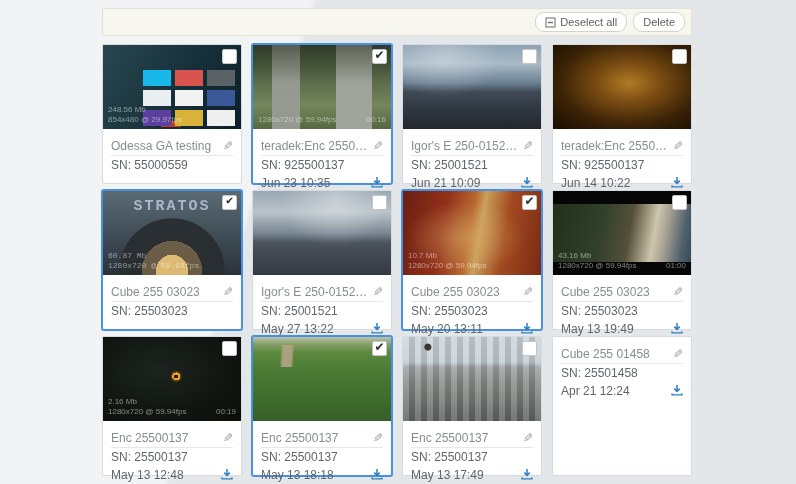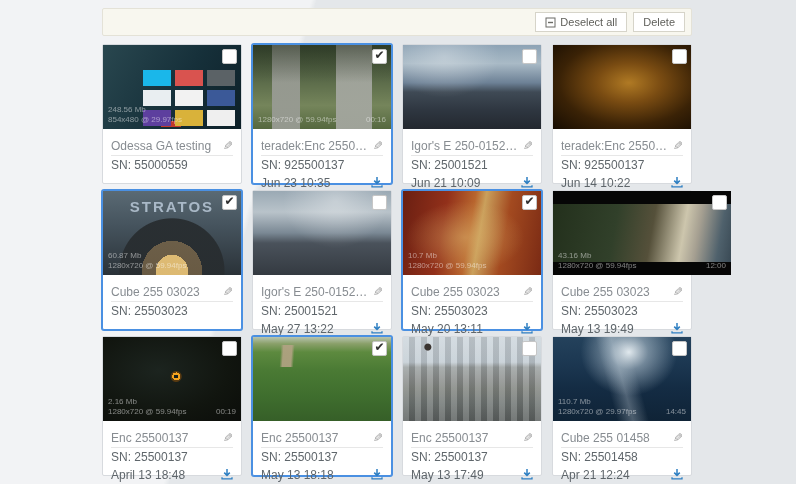--- a/index.html
+++ b/index.html
@@ -11,21 +11,21 @@
       #e4e7ea;
   }
   .content{position:absolute;left:102px;top:8px;width:590px;}
 
   
   .toolbar{
     height:28px;background:#f8f7ef;border:1px solid #e4e2d7;border-radius:2px;
     display:flex;align-items:center;justify-content:flex-end;gap:6px;padding:0 6px;box-sizing:border-box;
   }
   .btn{
-    background:#fff;border:1px solid #d6d4c9;border-radius:0;color:#5f5f5a;
+    background:#fff;border:1px solid #d6d4c9;border-radius:9px;color:#5f5f5a;
     font-size:11px;padding:3px 9px;display:flex;align-items:center;gap:4px;cursor:pointer;line-height:12px;
   }
   .btn svg{display:block}
 
   
   .grid{
     margin-top:8px;display:grid;grid-template-columns:repeat(4,140px);
     column-gap:10px;row-gap:6px;
   }
   .card{
@@ -81,30 +81,31 @@
       radial-gradient(ellipse at 60% 12%,rgba(255,255,255,.35) 0%,rgba(255,255,255,0) 45%),
       linear-gradient(#9aa9b4 0%,#b9c3ca 25%,#7a8894 50%,#4a525b 62%,#343a41 100%);
   }
   .thumb-gold-sparkle{
     background-image:radial-gradient(ellipse at 55% 45%,#b07a24 0%,#7a4c12 30%,#3a2206 65%,#170d02 100%);
   }
   .thumb-stratos{
     background-image:
       radial-gradient(circle at 50% 95%,rgba(240,200,120,.9) 0 16px,rgba(120,100,70,.8) 16px 30px,rgba(40,45,48,.95) 30px 52px,rgba(0,0,0,0) 53px),
       linear-gradient(#5a6a74 0%,#46545e 40%,#2a3238 100%);
+    font-family: Liberation Mono, monospace;
   }
   .thumb-canyon-red{
     background-image:
       radial-gradient(ellipse at 45% 55%,rgba(217,176,106,.55) 0%,rgba(217,176,106,0) 55%),
       linear-gradient(100deg,#6a1f12 0%,#92301a 30%,#b8652e 48%,#caa05c 55%,#a34a20 72%,#7a2a14 100%);
   }
   .thumb-lighthouse{
     background-color:#060606;
     background-image:linear-gradient(100deg,#23301c 0%,#31402a 35%,#55503a 55%,#cdc6ad 72%,#a59f91 80%,#4f616c 92%,#3a4a55 100%);
-    background-size:100% 58px;background-position:0 13px;background-repeat:no-repeat;padding-left:40px;
+    background-size:100% 58px;background-position:0 13px;background-repeat:no-repeat;
   }
   .thumb-dark-ring{
     background-image:
       radial-gradient(circle at 53% 47%,rgba(0,0,0,0) 0 2px,#f5a31e 2px 4px,rgba(130,75,10,.6) 4px 5px,rgba(0,0,0,0) 6px),
       radial-gradient(ellipse at 40% 40%,#1c241f 0%,#11150f 60%,#0b0d0a 100%);
   }
   .thumb-field-aerial{
     background-image:
       linear-gradient(94deg,rgba(0,0,0,0) 0 20%,rgba(179,163,132,.9) 22% 28%,rgba(0,0,0,0) 30%),
       linear-gradient(#b8c4b0 0%,#8aa06a 8%,#5d8a3f 18%,#4a7a34 40%,#3f6e2e 70%,#365f28 100%);
@@ -306,21 +307,21 @@
         </span>
       </div>
     </div>
   </div>
 
   <div class="card">
     <div class="thumb thumb-lighthouse">
       <div class="thumb-label"></div>
       <div class="ov ov-size">43.16 Mb</div>
       <div class="ov ov-res">1280x720 @ 59.94fps</div>
-      <div class="ov ov-dur">12:00</div>
+      <div class="ov ov-dur">01:00</div>
       <div class="checkbox"></div>
     </div>
     <div class="info">
       <div class="title-row">
         <span class="title">Cube 255 03023</span>
         <span class="pencil">✎</span>
       </div>
       <div class="sn">SN: 25503023</div>
       <div class="date-row">
         <span class="date">May 13 19:49</span>
@@ -342,21 +343,21 @@
       <div class="ov ov-dur">00:19</div>
       <div class="checkbox"></div>
     </div>
     <div class="info">
       <div class="title-row">
         <span class="title">Enc 25500137</span>
         <span class="pencil">✎</span>
       </div>
       <div class="sn">SN: 25500137</div>
       <div class="date-row">
-        <span class="date">April 13 18:48</span>
+        <span class="date">May 13 12:48</span>
         <span>
           <svg width="12" height="12" viewBox="0 0 12 12">
                 <path d="M6 1v6M3.2 4.6 6 7.4 8.8 4.6" fill="none" stroke="#2e7fc2" stroke-width="1.5"></path>
                 <path d="M1 9.2v1.6h10V9.2" fill="none" stroke="#2e7fc2" stroke-width="1.3"></path>
               </svg>
         </span>
       </div>
     </div>
   </div>
 
@@ -406,27 +407,20 @@
           <svg width="12" height="12" viewBox="0 0 12 12">
                 <path d="M6 1v6M3.2 4.6 6 7.4 8.8 4.6" fill="none" stroke="#2e7fc2" stroke-width="1.5"></path>
                 <path d="M1 9.2v1.6h10V9.2" fill="none" stroke="#2e7fc2" stroke-width="1.3"></path>
               </svg>
         </span>
       </div>
     </div>
   </div>
 
   <div class="card">
-    <div class="thumb thumb-big-wave">
-      <div class="thumb-label"></div>
-      <div class="ov ov-size">110.7 Mb</div>
-      <div class="ov ov-res">1280x720 @ 29.97fps</div>
-      <div class="ov ov-dur">14:45</div>
-      <div class="checkbox"></div>
-    </div>
     <div class="info">
       <div class="title-row">
         <span class="title">Cube 255 01458</span>
         <span class="pencil">✎</span>
       </div>
       <div class="sn">SN: 25501458</div>
       <div class="date-row">
         <span class="date">Apr 21 12:24</span>
         <span>
           <svg width="12" height="12" viewBox="0 0 12 12">

